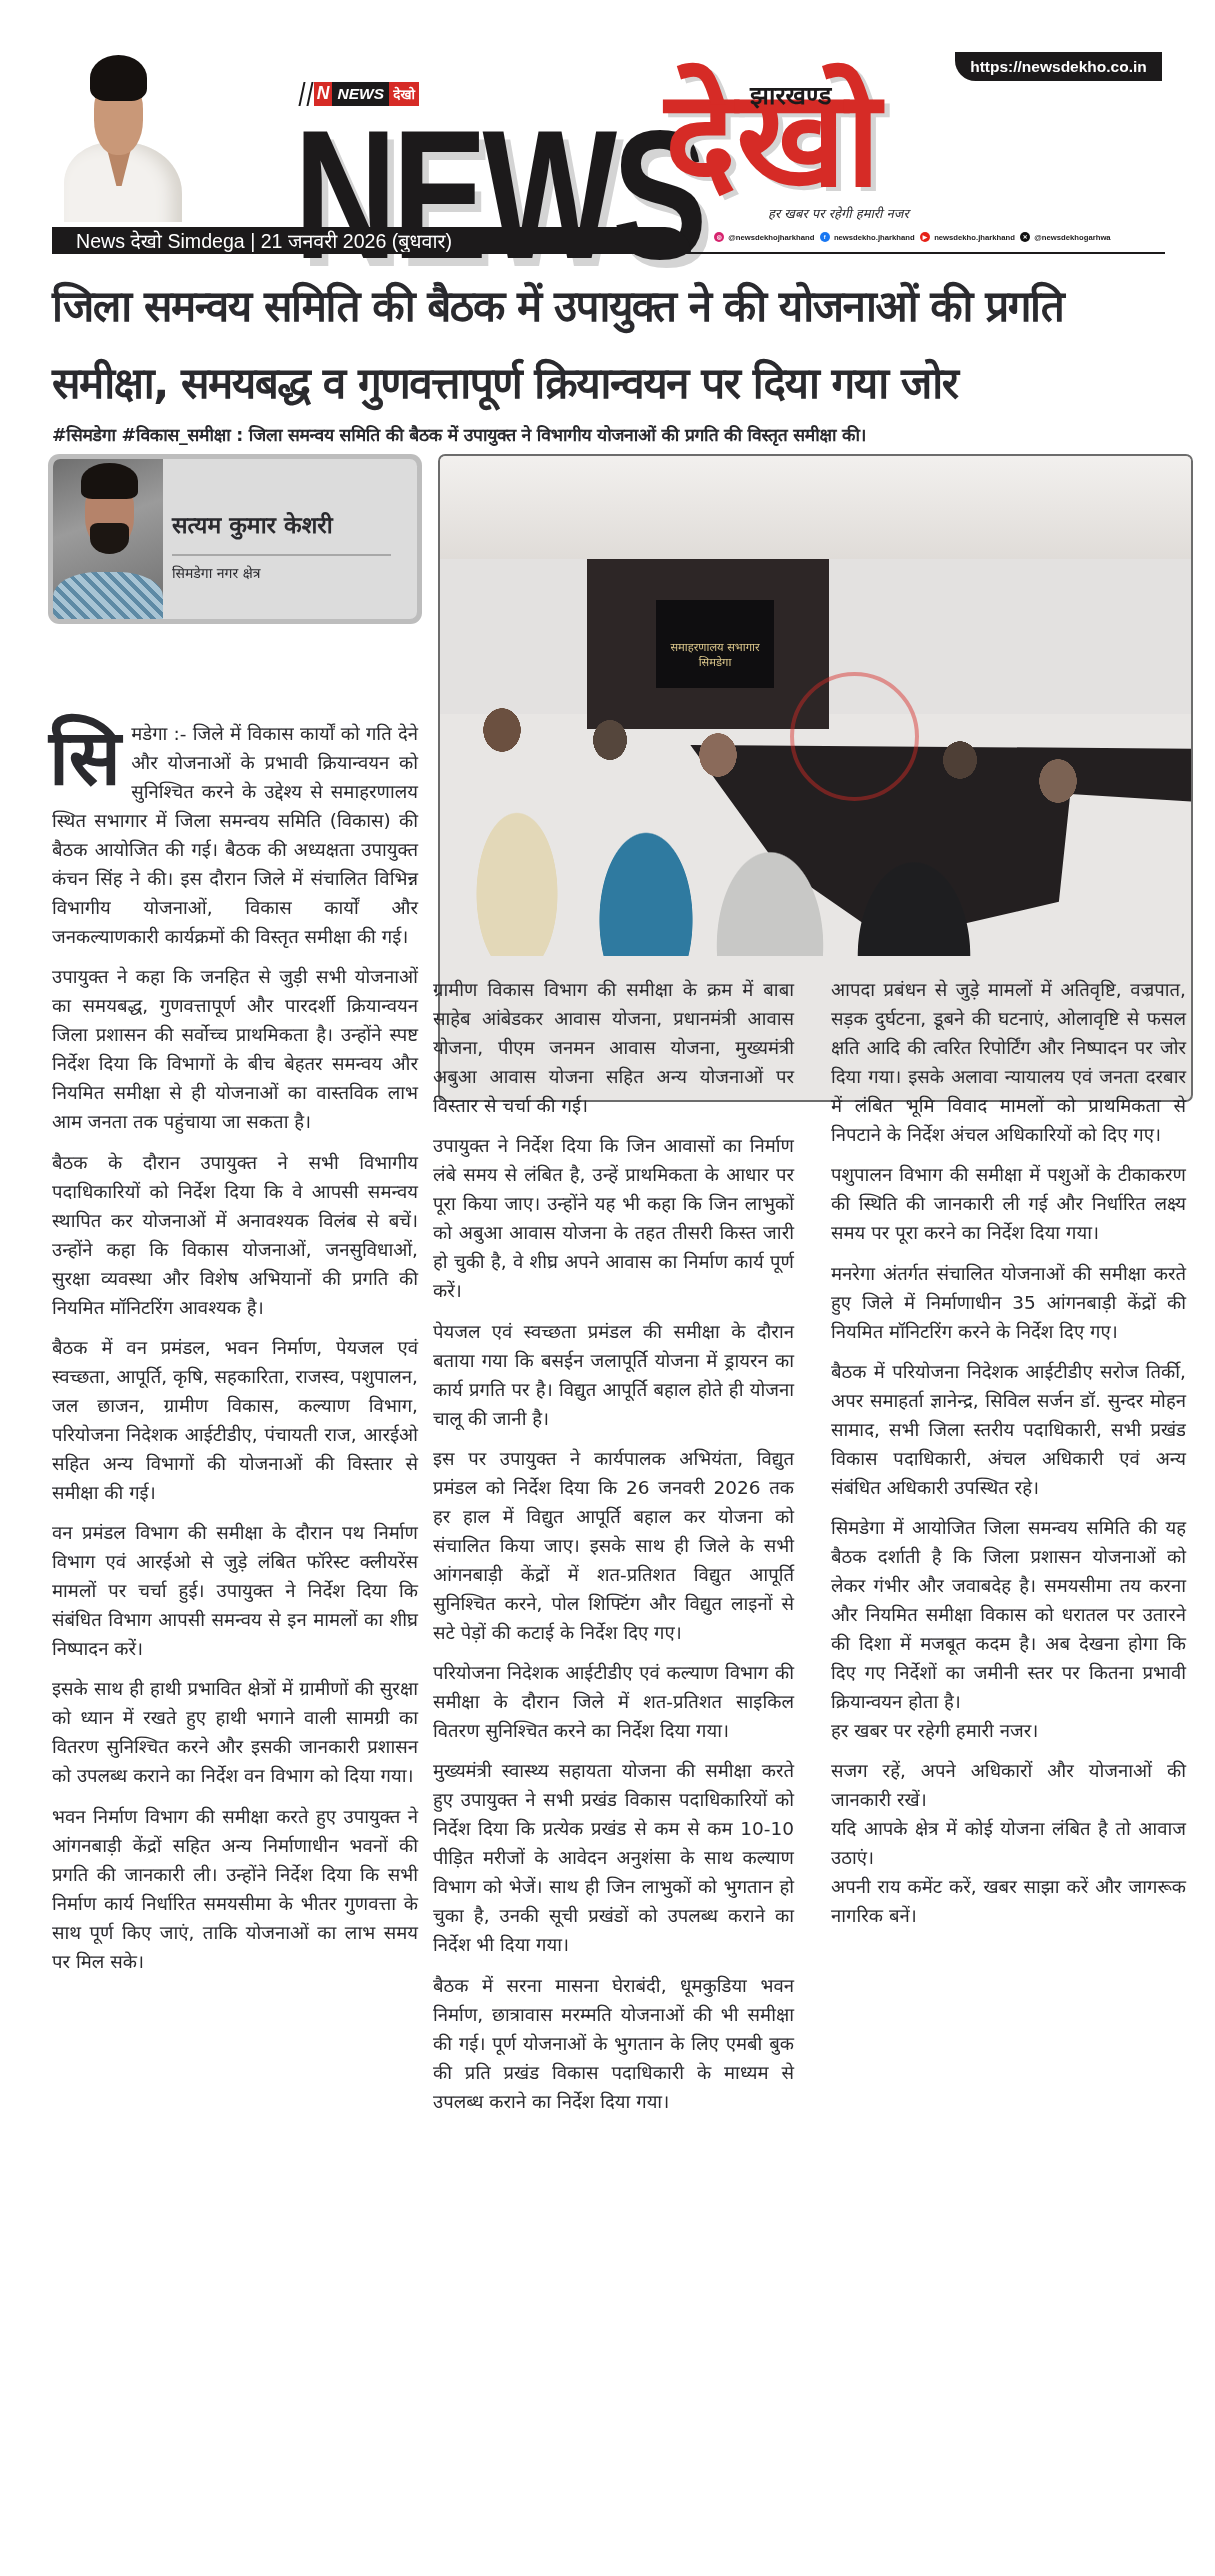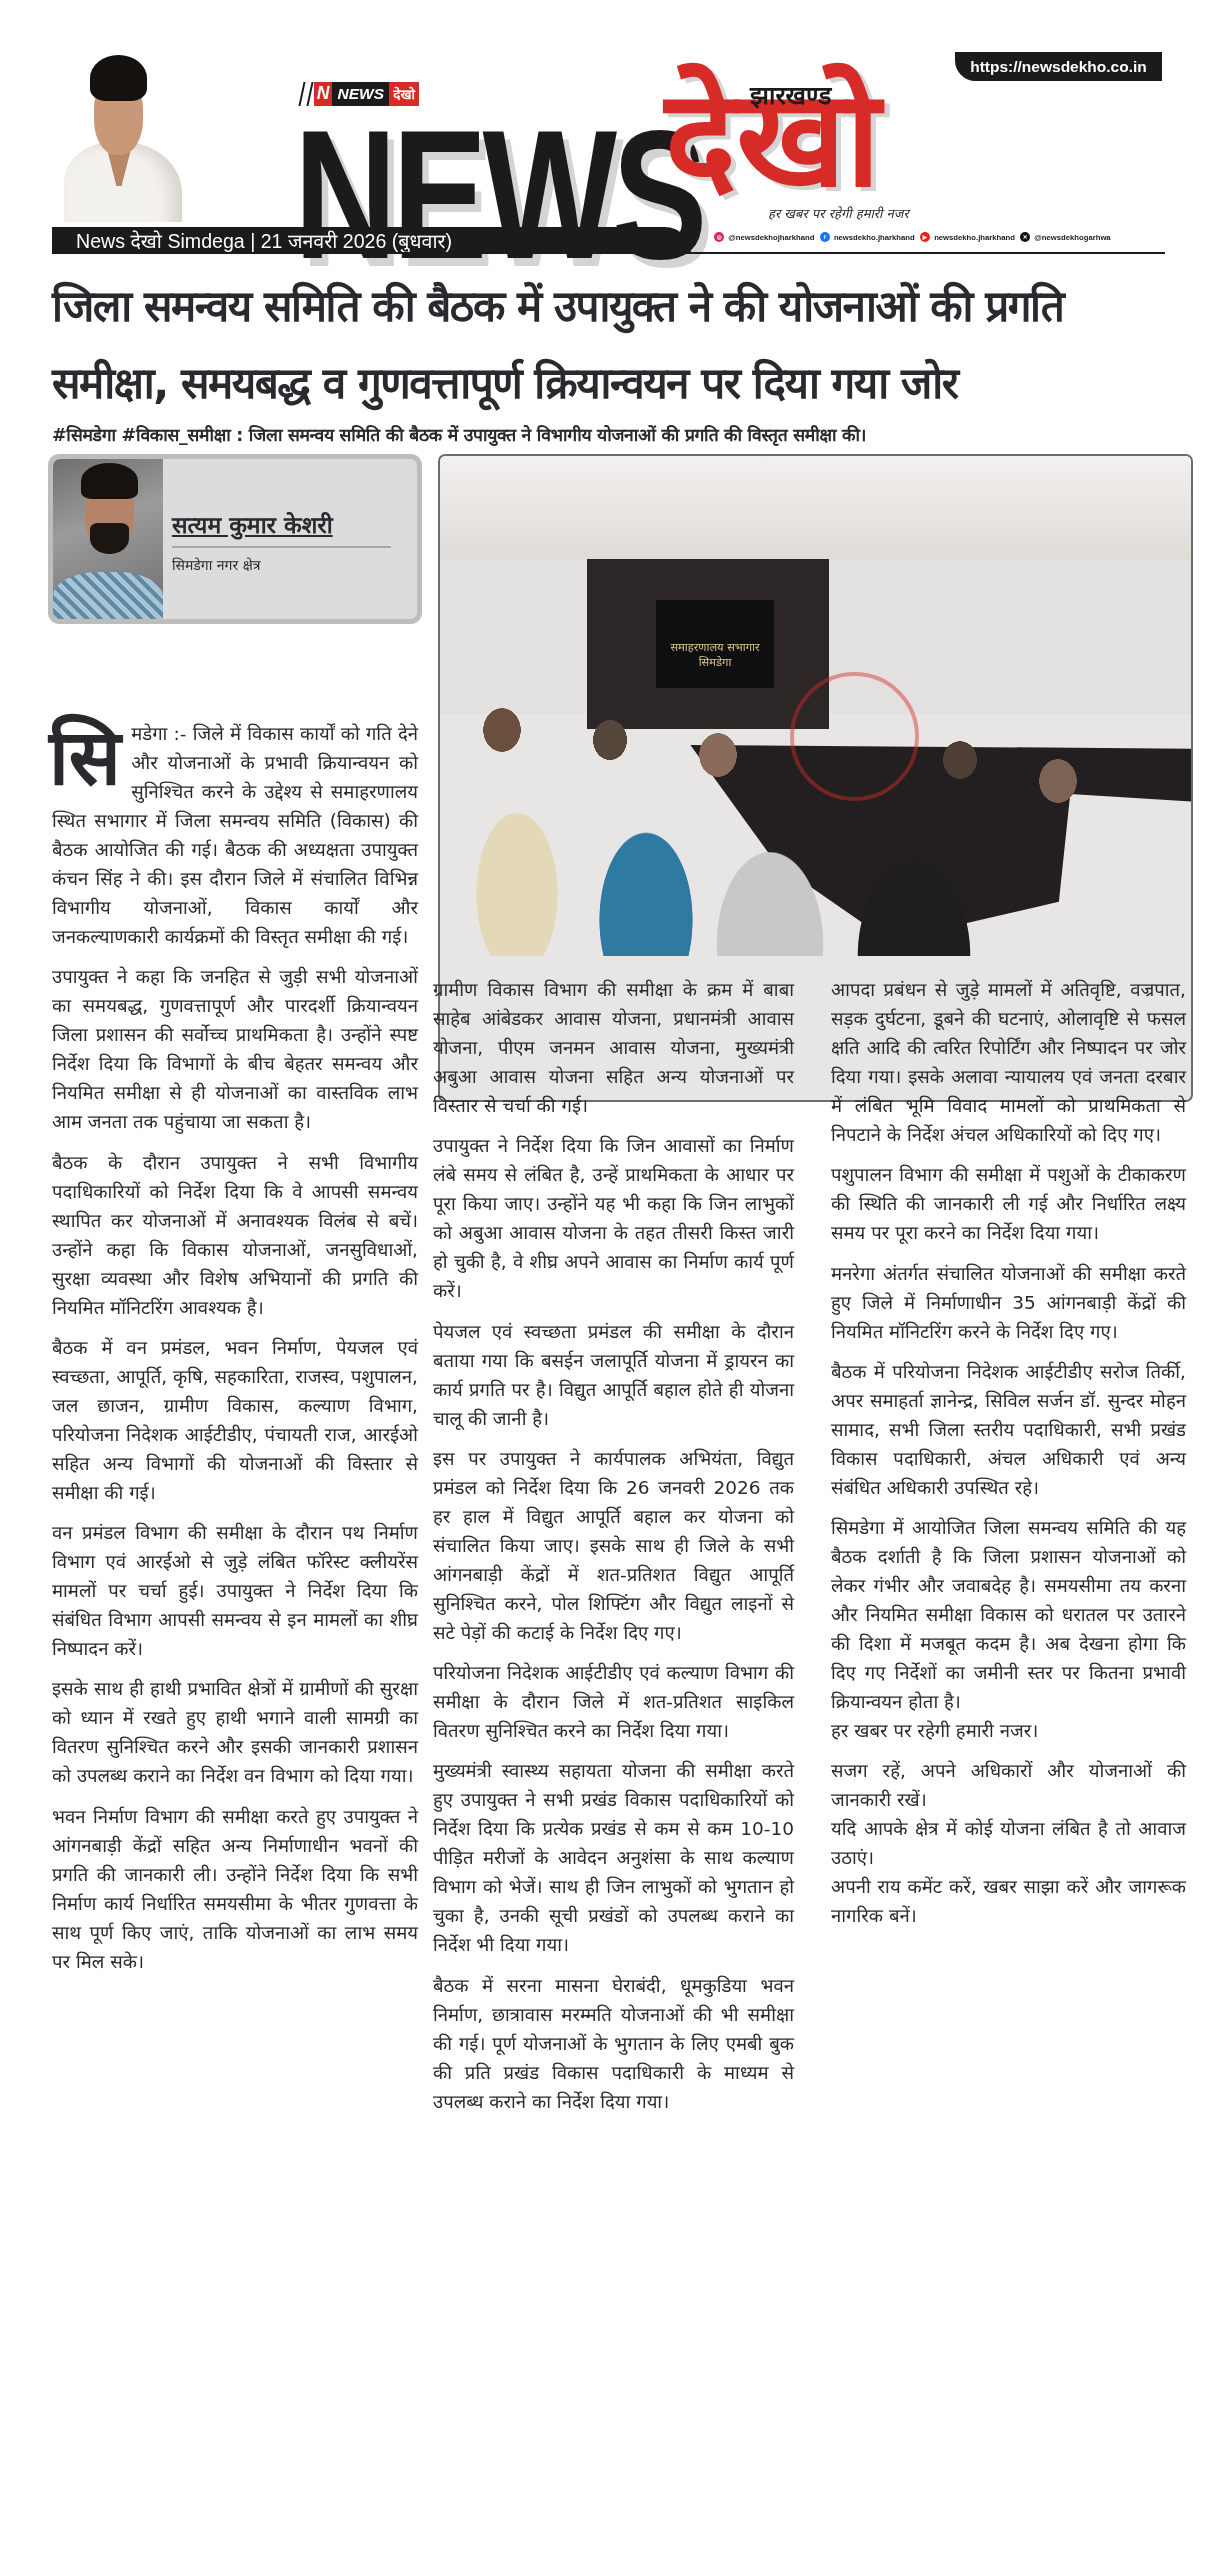--- a/index.html
+++ b/index.html
@@ -39,21 +39,21 @@
 
   
   .author-box { position: absolute; left: 48px; top: 454px; width: 374px; height: 170px; background: #bdbdbd; border-radius: 11.3px; padding: 4.6px; }
   .author-inner { width: 100%; height: 100%; background: #dcdcdc; border-radius: 7.2px; overflow: hidden; display: flex; }
   .author-photo { width: 110px; height: 100%; position: relative; background: linear-gradient(160deg,#6f6f6f,#9b9b9b 40%,#6d6d6d); overflow: hidden; }
   .author-photo .hair { position: absolute; left: 28px; top: 4.1px; width: 57px; height: 36px; background: #17120f; border-radius: 50% 50% 20% 20%; }
   .author-photo .face { position: absolute; left: 32px; top: 20.6px; width: 49px; height: 70px; background: #b5836a; border-radius: 40% 40% 45% 45%; }
   .author-photo .beard { position: absolute; left: 37px; top: 64px; width: 39px; height: 31px; background: #1c1612; border-radius: 20% 20% 50% 50%; }
   .author-photo .shirt { position: absolute; left: 0; top: 113px; width: 110px; height: 62px; background: repeating-linear-gradient(45deg,#a8c4d4 0 5.2px,#5e8aa5 5.2px 9.3px); border-radius: 40% 40% 0 0; }
   .author-text { padding: 49px 0 0 9.3px; flex: 1; }
-  .author-name { font-size: 23px; font-weight: bold; color: #2a2a2e; padding-bottom: 6px; border-bottom: 2.1px solid #a8a8a8; width: 219px; text-decoration: underline; }
+  .author-name { font-size: 23px; font-weight: bold; color: #2a2a2e; padding-bottom: 14px; border-bottom: 2.1px solid #a8a8a8; width: 219px; }
   .author-place { font-size: 14px; color: #2a2a2e; margin-top: 7.2px; }
 
   
   .meeting-photo { position: absolute; left: 438px; top: 454px; width: 755px; height: 648px; border: 2.6px solid #6c6c6c; border-radius: 7.2px; overflow: hidden; background: #e8e6e4; }
   .mp-ceiling { position: absolute; left: 0; top: 0; width: 100%; height: 113px; background: linear-gradient(#f2f0ee,#dedad6); }
   .mp-wall { position: absolute; left: 0; top: 103px; width: 100%; height: 155px; background: #e3e1e0; }
   .mp-board { position: absolute; left: 147px; top: 103px; width: 242px; height: 170px; background: #2d2626; }
   .mp-sign { position: absolute; left: 216px; top: 144px; width: 118px; height: 88px; background: #0f0e10; color: #d8c48a; font-size: 11.3px; text-align: center; padding-top: 39px; }
   .mp-table { position: absolute; left: 222px; top: 289px; width: 567px; height: 196px; background: #231f20; clip-path: polygon(5% 0,100% 2%,100% 30%,72% 25%,70% 80%,40% 100%,20% 60%); }
   .mp-people { position: absolute; left: 0; top: 222px; width: 100%; height: 278px; background:

